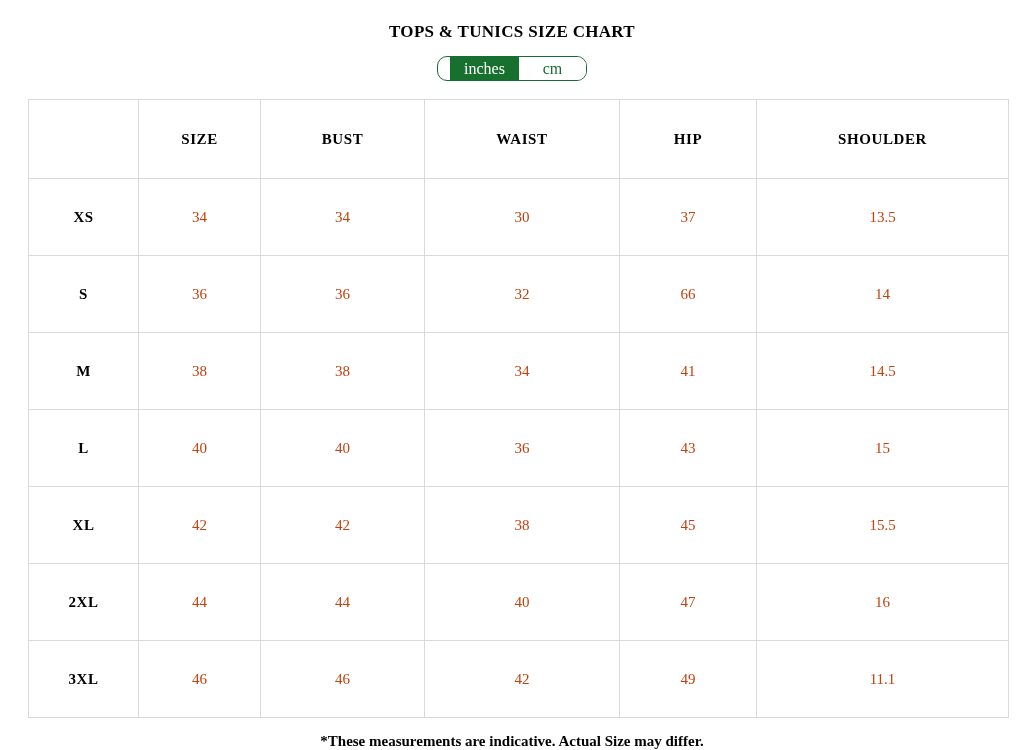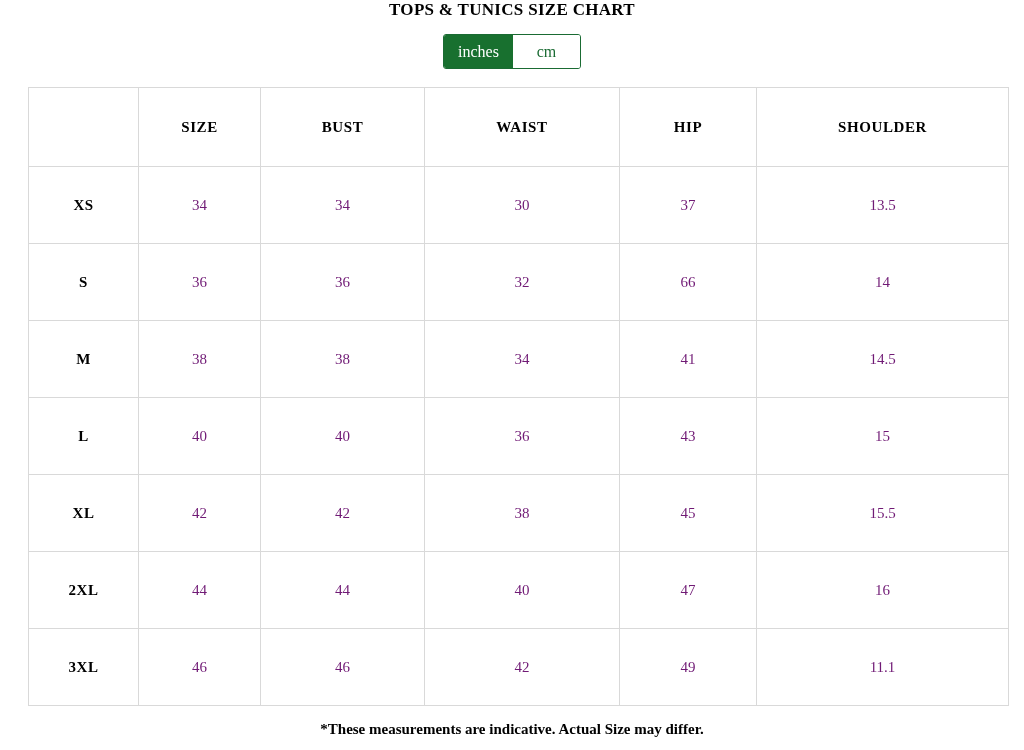--- a/index.html
+++ b/index.html
@@ -21,31 +21,33 @@
     display: flex;
     flex-direction: column;
     align-items: center;
     padding: 0;
   }
   .chart-title {
     font-family: "Liberation Serif", serif;
     font-weight: bold;
     font-size: 17px;
     letter-spacing: 0.3px;
+    margin-top: 22px;
     margin-bottom: 0;
     text-align: center;
     color: #000;
   }
   .unit-toggle {
     margin-top: 14px;
     display: inline-flex;
     border: 1px solid #1a6b33;
-    border-radius: 3px;
+    border-radius: 10px;
     overflow: hidden;
     height: 33px;
+    padding-left: 12px;
   }
   .unit-btn {
     display: flex;
     align-items: center;
     justify-content: center;
     min-width: 67px;
     padding: 0 14px;
     font-family: "Liberation Serif", serif;
     font-size: 16px;
     cursor: pointer;
@@ -77,21 +79,21 @@
   table.size-chart thead th {
     height: 76px;
     font-weight: bold;
     font-size: 15px;
     letter-spacing: 0.6px;
     color: #000;
   }
   table.size-chart tbody td {
     height: 74px;
     font-size: 15px;
-    color: #701a75;
+    color: #c2410c;
     font-weight: normal;
   }
   table.size-chart tbody td.rowhead {
     font-weight: bold;
     font-size: 15px;
     color: #000000;
     letter-spacing: 0.5px;
   }
   col.c0 { width: 110px; }
   col.c1 { width: 122px; }

